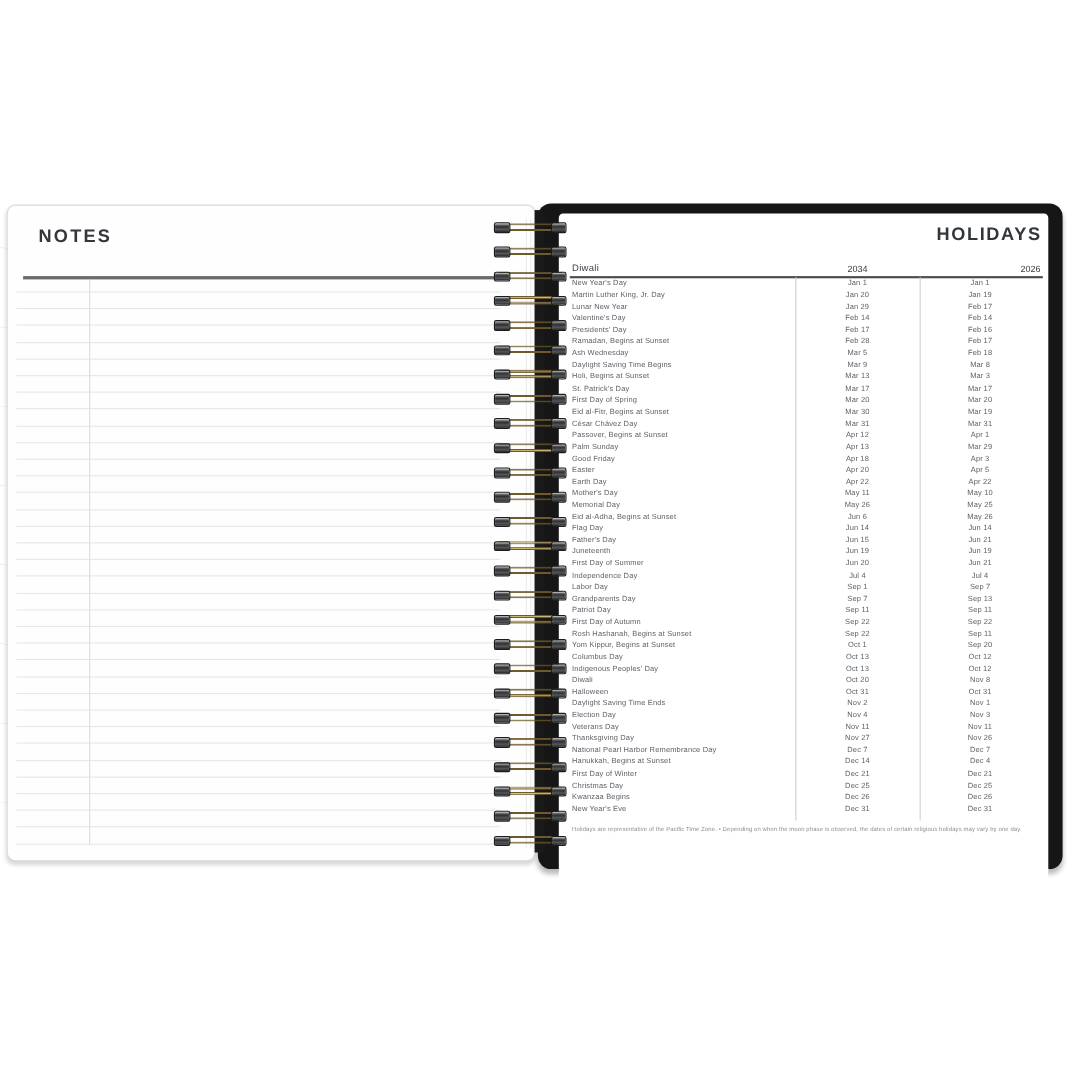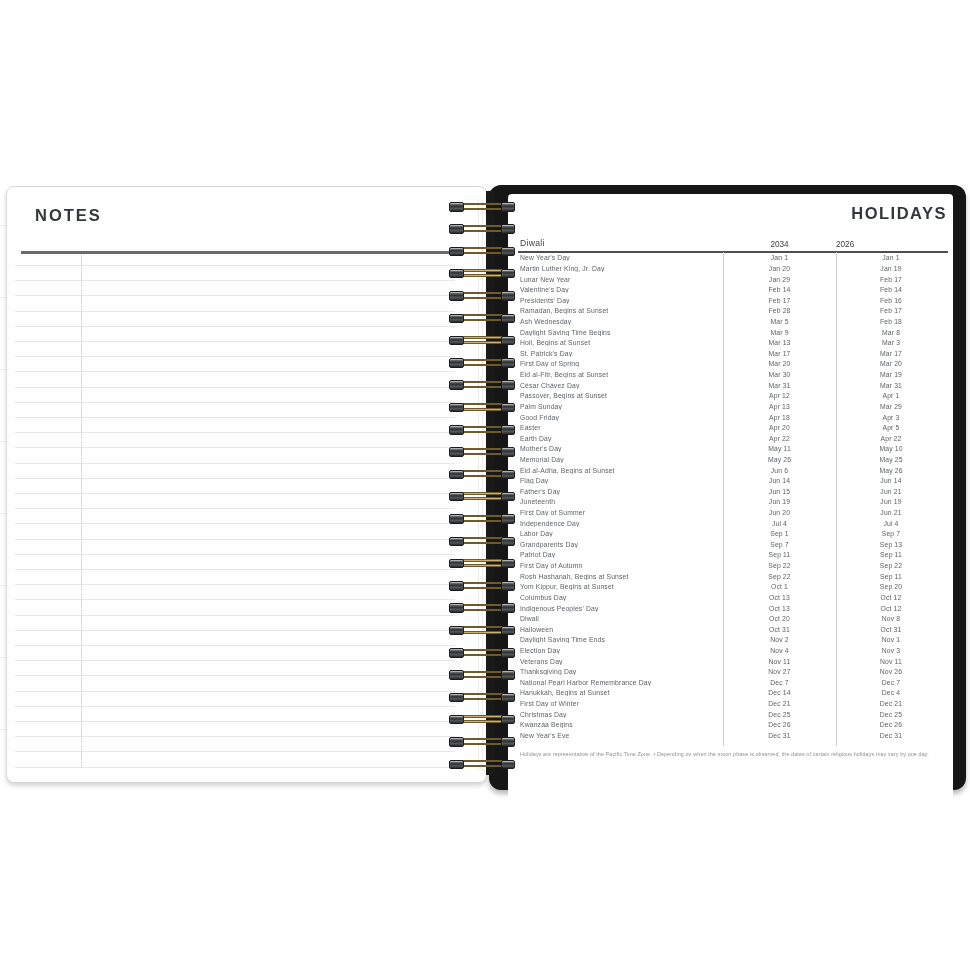--- a/index.html
+++ b/index.html
@@ -39,21 +39,21 @@
   .right-page {
     position:absolute; left:508px; top:194px; width:445px; height:751px;
     background:#ffffff; border-radius:4px;
   }
   .holidays-title {
     position:absolute; top:10px; right:6px;
     font-size:16.5px; font-weight:600; letter-spacing:1.5px; color:var(--title-text);
   }
   .thead-holiday { position:absolute; left:12px; top:44px; font-size:8.6px; color:#3c4147; letter-spacing:.3px; }
   .thead-2025   { position:absolute; left:215px; top:46px; width:113px; text-align:center; font-size:8.2px; color:#3c4147; }
-  .thead-2026   { position:absolute; left:328px; top:46px; width:110px; text-align:left; font-size:8.2px; color:#3c4147; }
+  .thead-2026   { position:absolute; left:328px; top:46px; width:110px; text-align:right; font-size:8.2px; color:#3c4147; }
   .thead-rule   { position:absolute; left:10px; top:57px; width:430px; height:1.6px; background:var(--rule-dark); }
   .col-divider  { position:absolute; top:58px; width:1px; height:494px; background:#cfcfcf; }
   .divider-1 { left:215px; } .divider-2 { left:328px; }
 
   .hrows { position:absolute; left:10px; top:58.6px; width:430px; }
   .hrow  { display:flex; align-items:center; height:10.62px; font-size:6.8px; color:var(--row-text); letter-spacing:.15px; }
   .hrow .hname  { width:205px; padding-left:2px; white-space:nowrap; overflow:hidden; }
   .hrow .hdate1 { width:113px; text-align:center; }
   .hrow .hdate2 { width:110px; text-align:center; }
 

